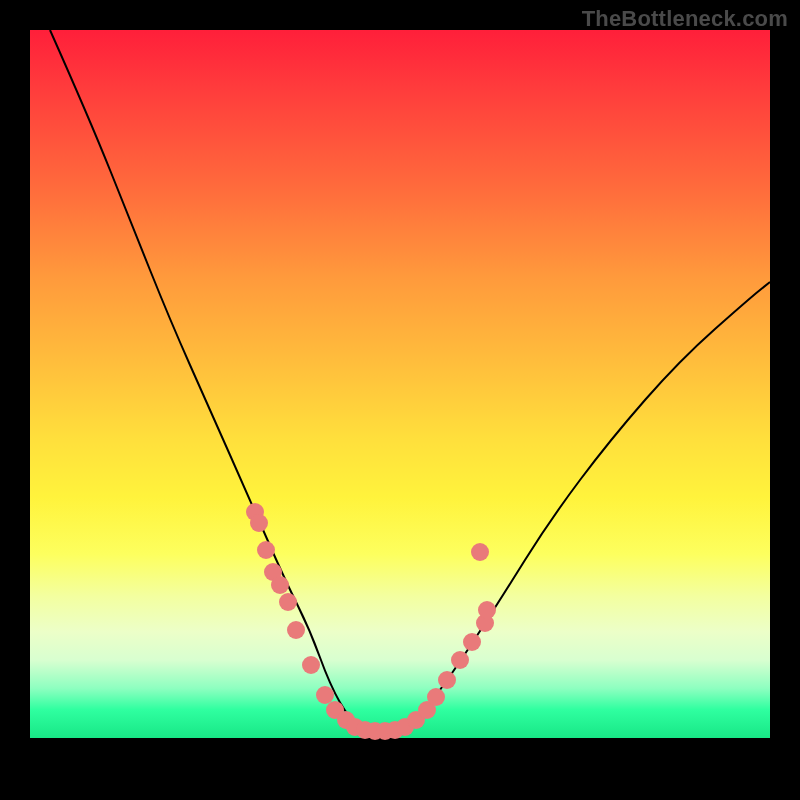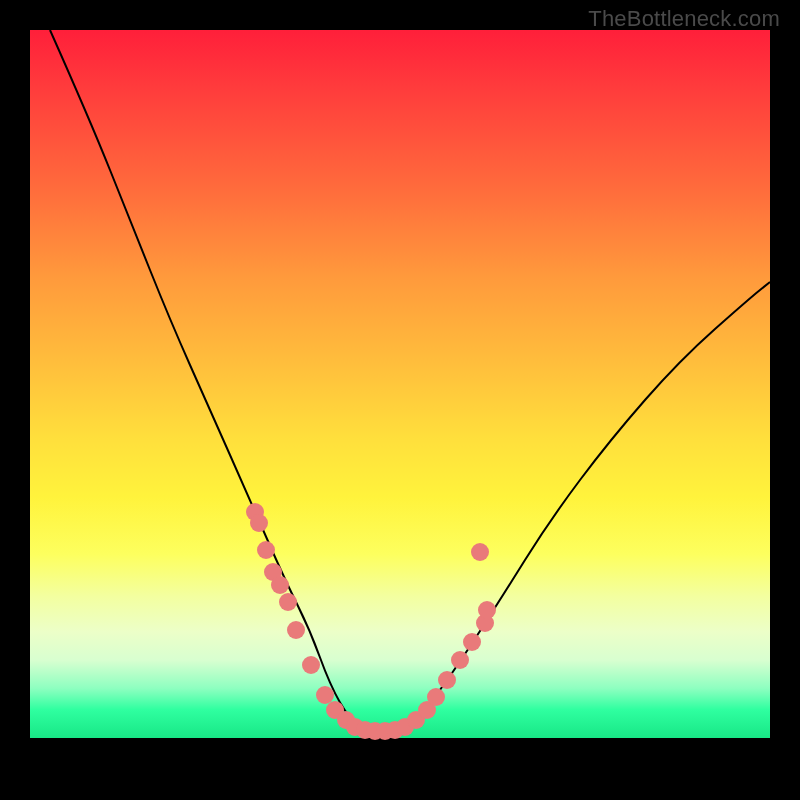--- a/index.html
+++ b/index.html
@@ -13,24 +13,24 @@
   .frame {
     width: 800px;
     height: 800px;
     background: #000;
     position: relative;
     box-sizing: border-box;
   }
   .watermark {
     position: absolute;
     top: 6px;
-    right: 20px;
+    right: 12px;
     color: #4a4a4a;
     font-size: 22px;
-    font-weight: 400;
+    font-weight: 700;
     letter-spacing: 0.2px;
     z-index: 10;
     margin-left: 42px;
   }
   .gradient {
     position: absolute;
     left: 30px;
     top: 30px;
     width: 740px;
     height: 708px; 

